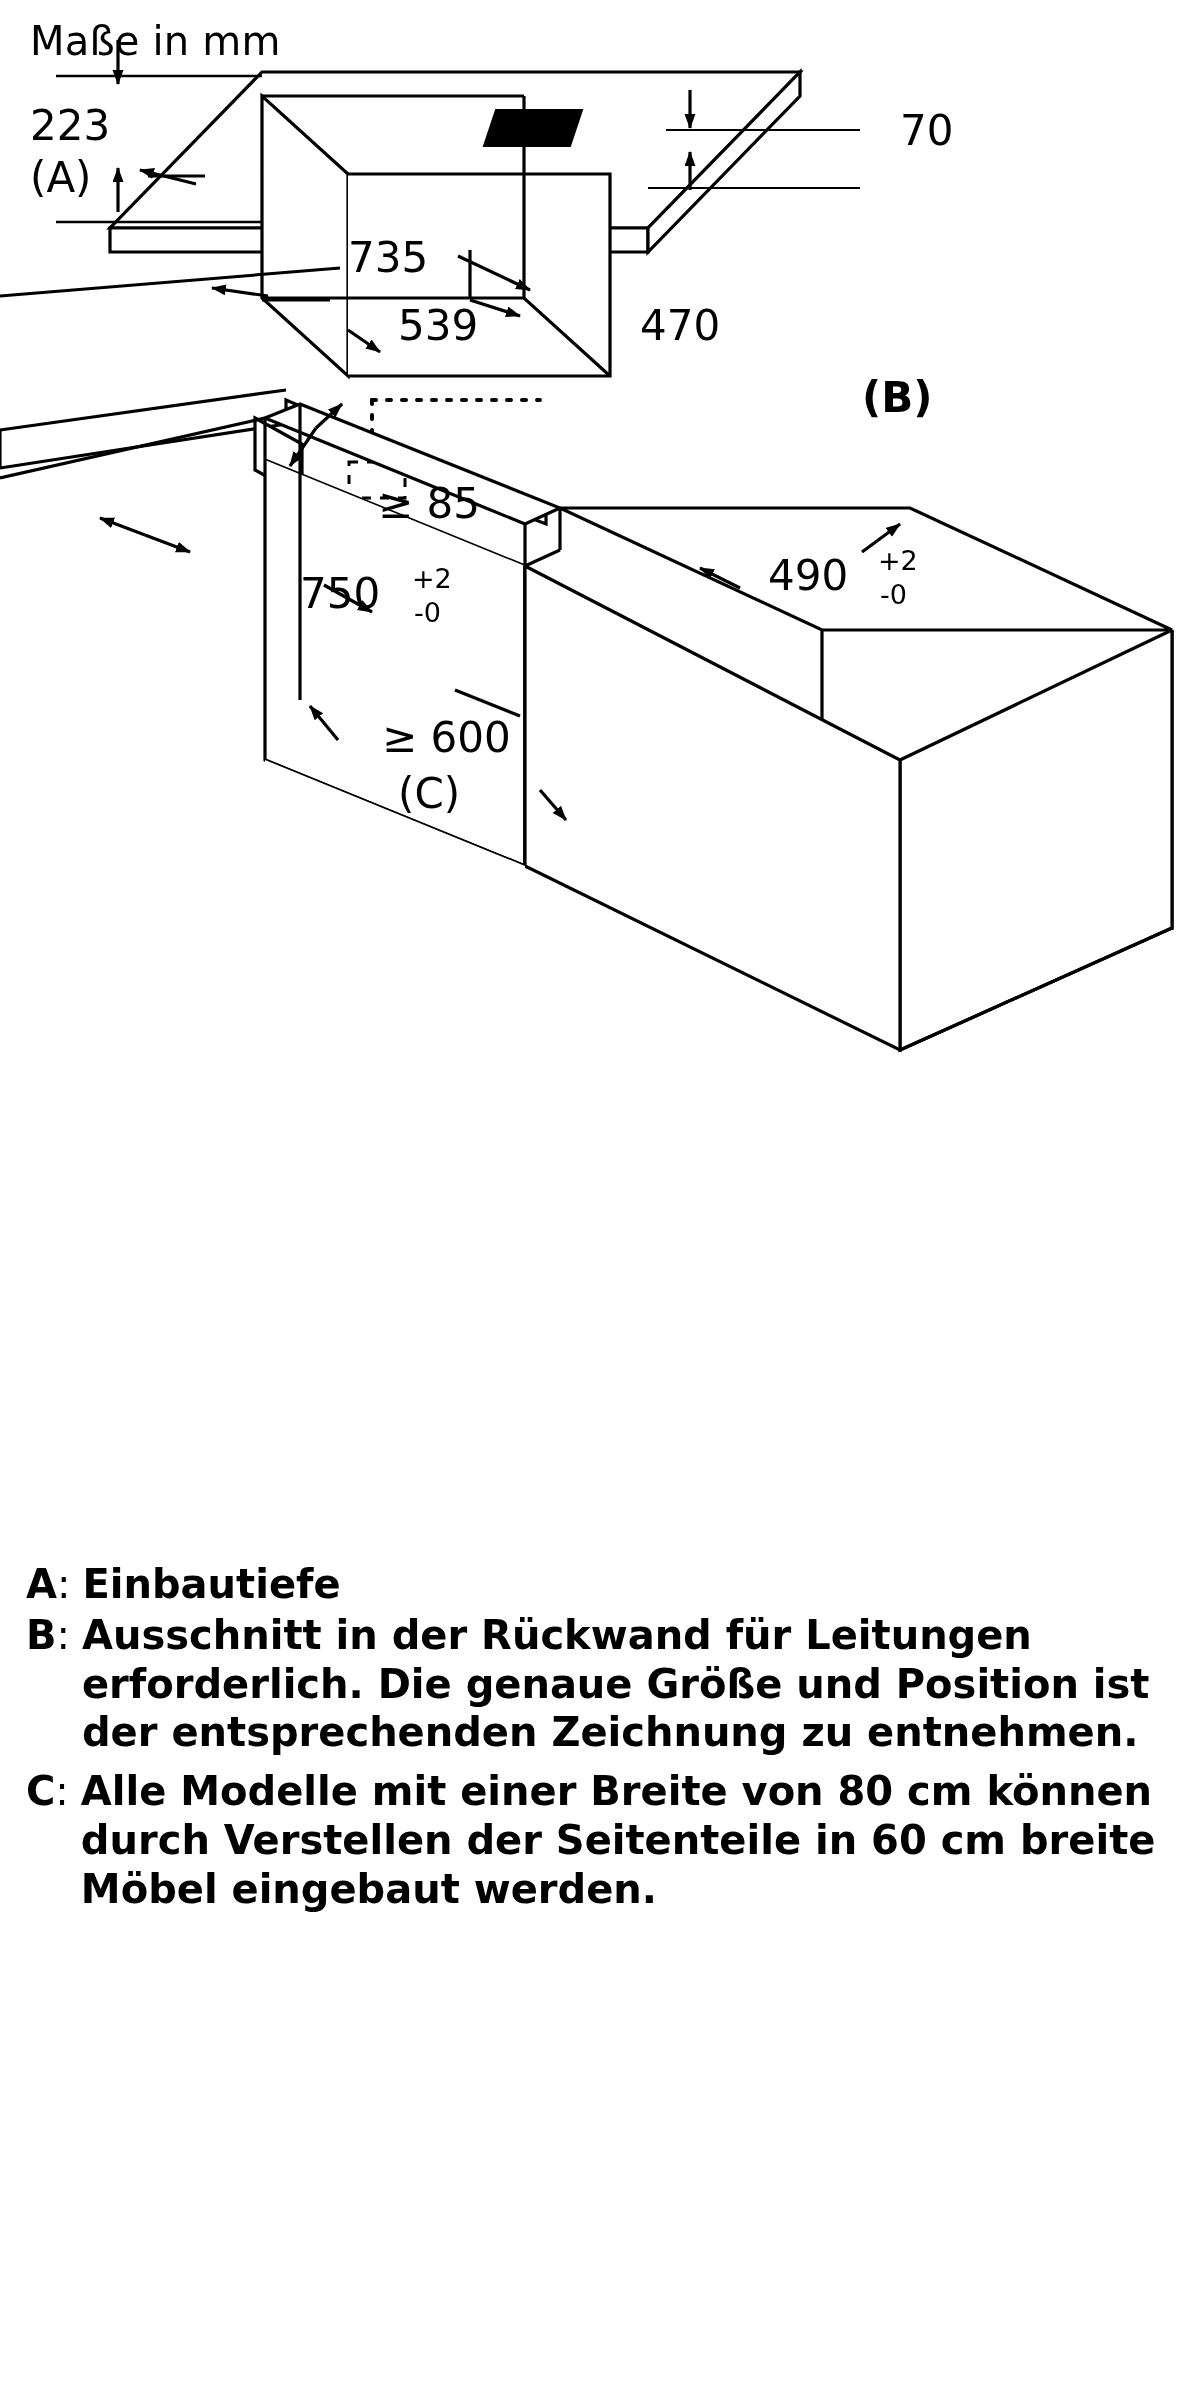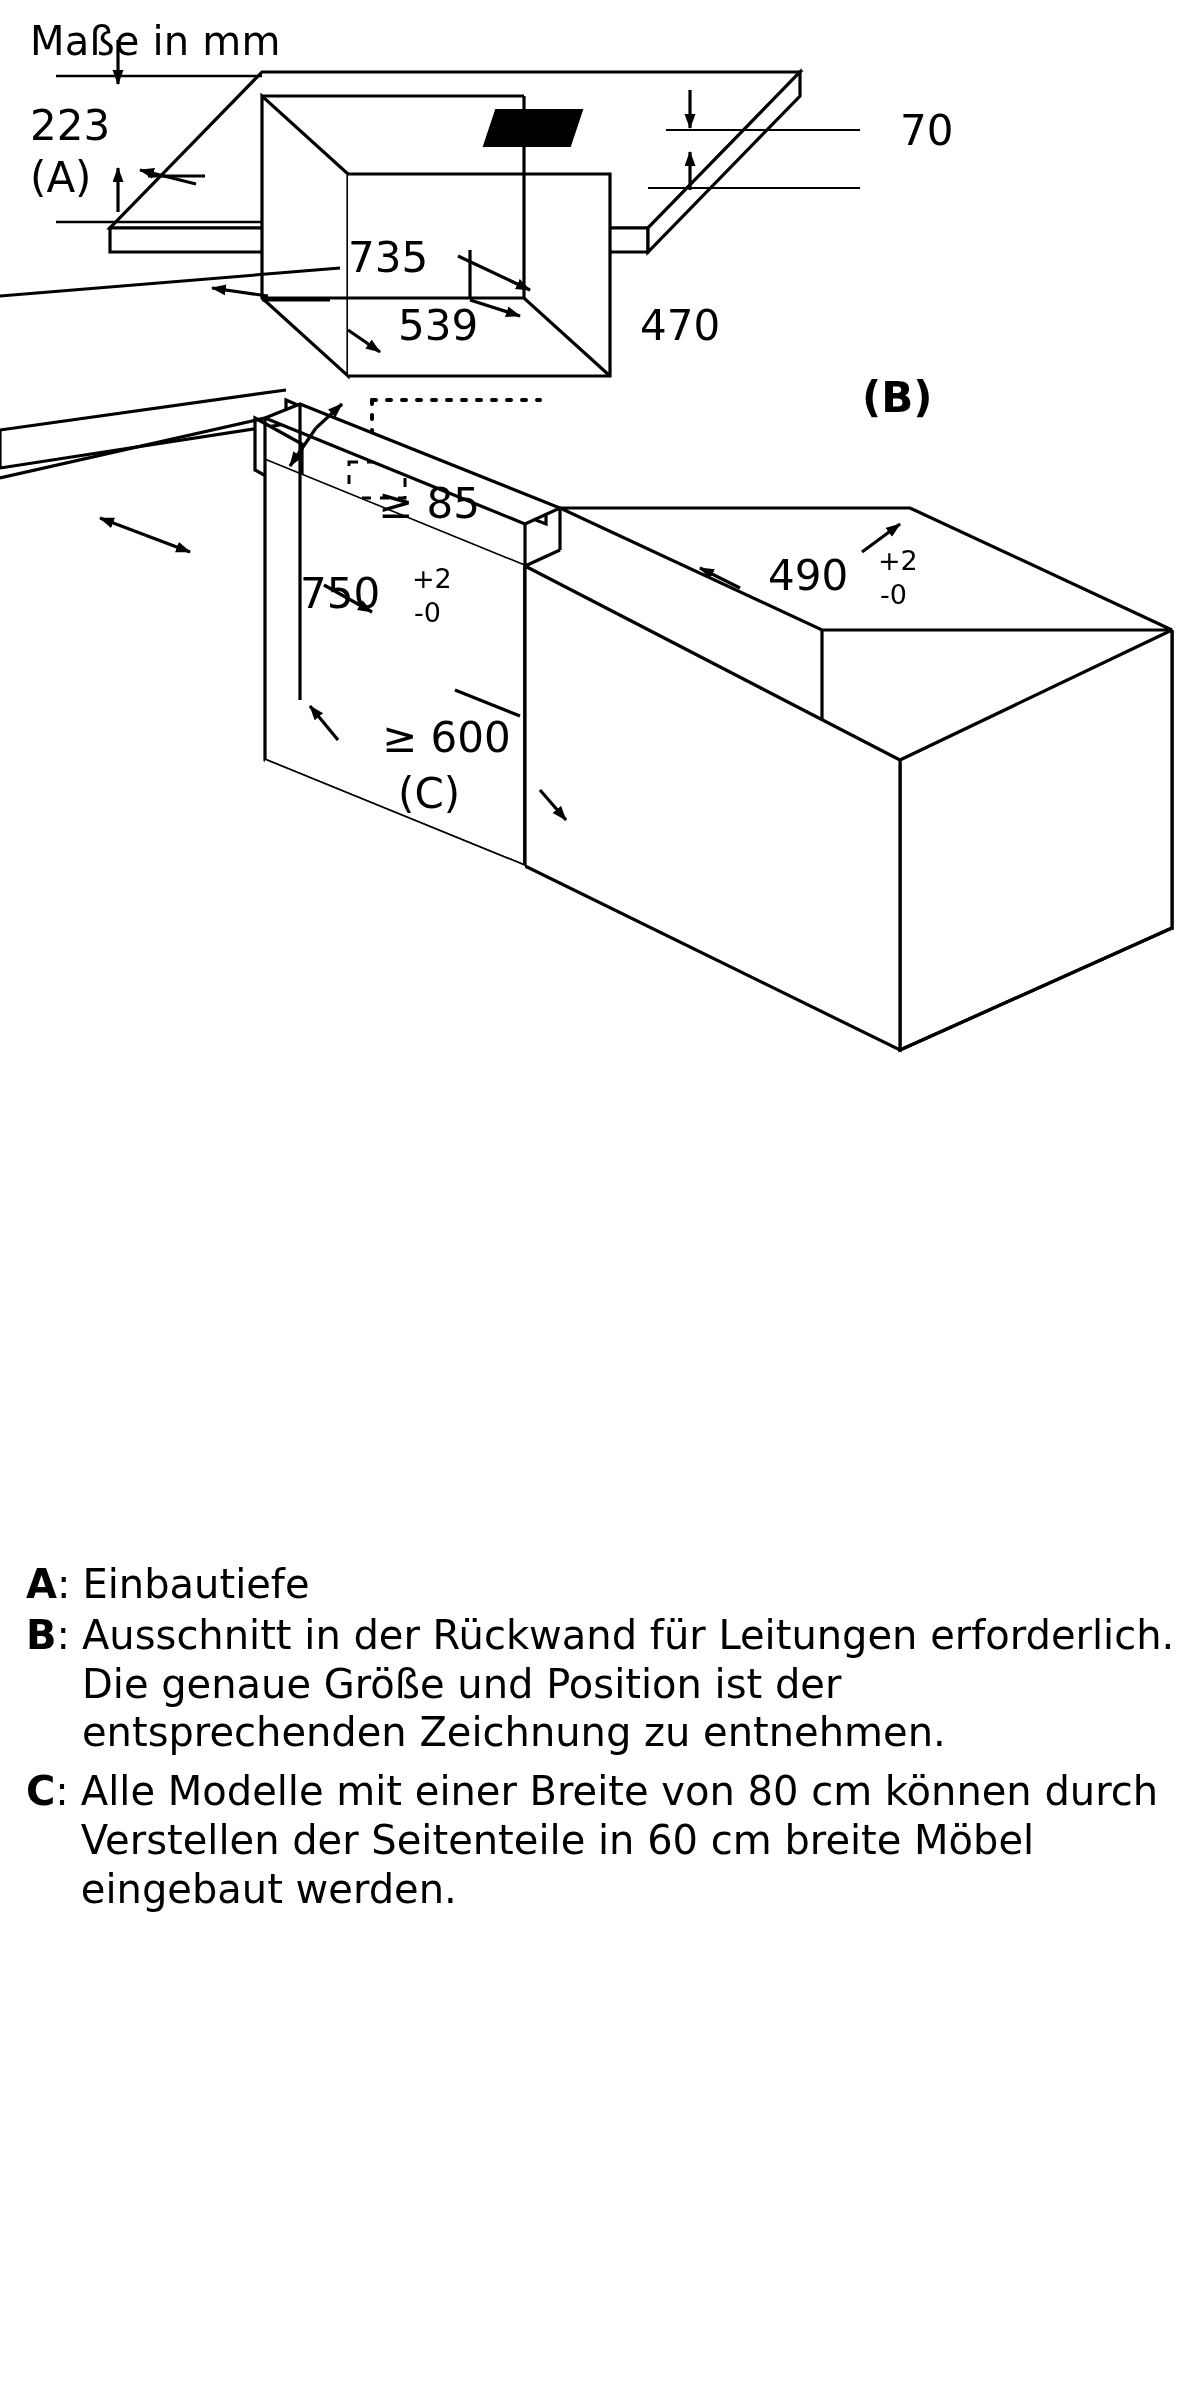--- a/index.html
+++ b/index.html
@@ -64,21 +64,21 @@
   .legend-colon {
     flex: 0 0 auto;
     font-size: 40px;
     font-weight: normal;
     line-height: 1.22;
     padding-right: 12px;
   }
   .legend-text {
     flex: 1 1 auto;
     font-size: 40px;
-    font-weight: normal;
+    font-weight: bold;
     line-height: 1.22;
   }
   .legend-row.gap {
     margin-top: 10px;
   }
 </style>
 </head>
 <body>
 
 <div id="stage">

